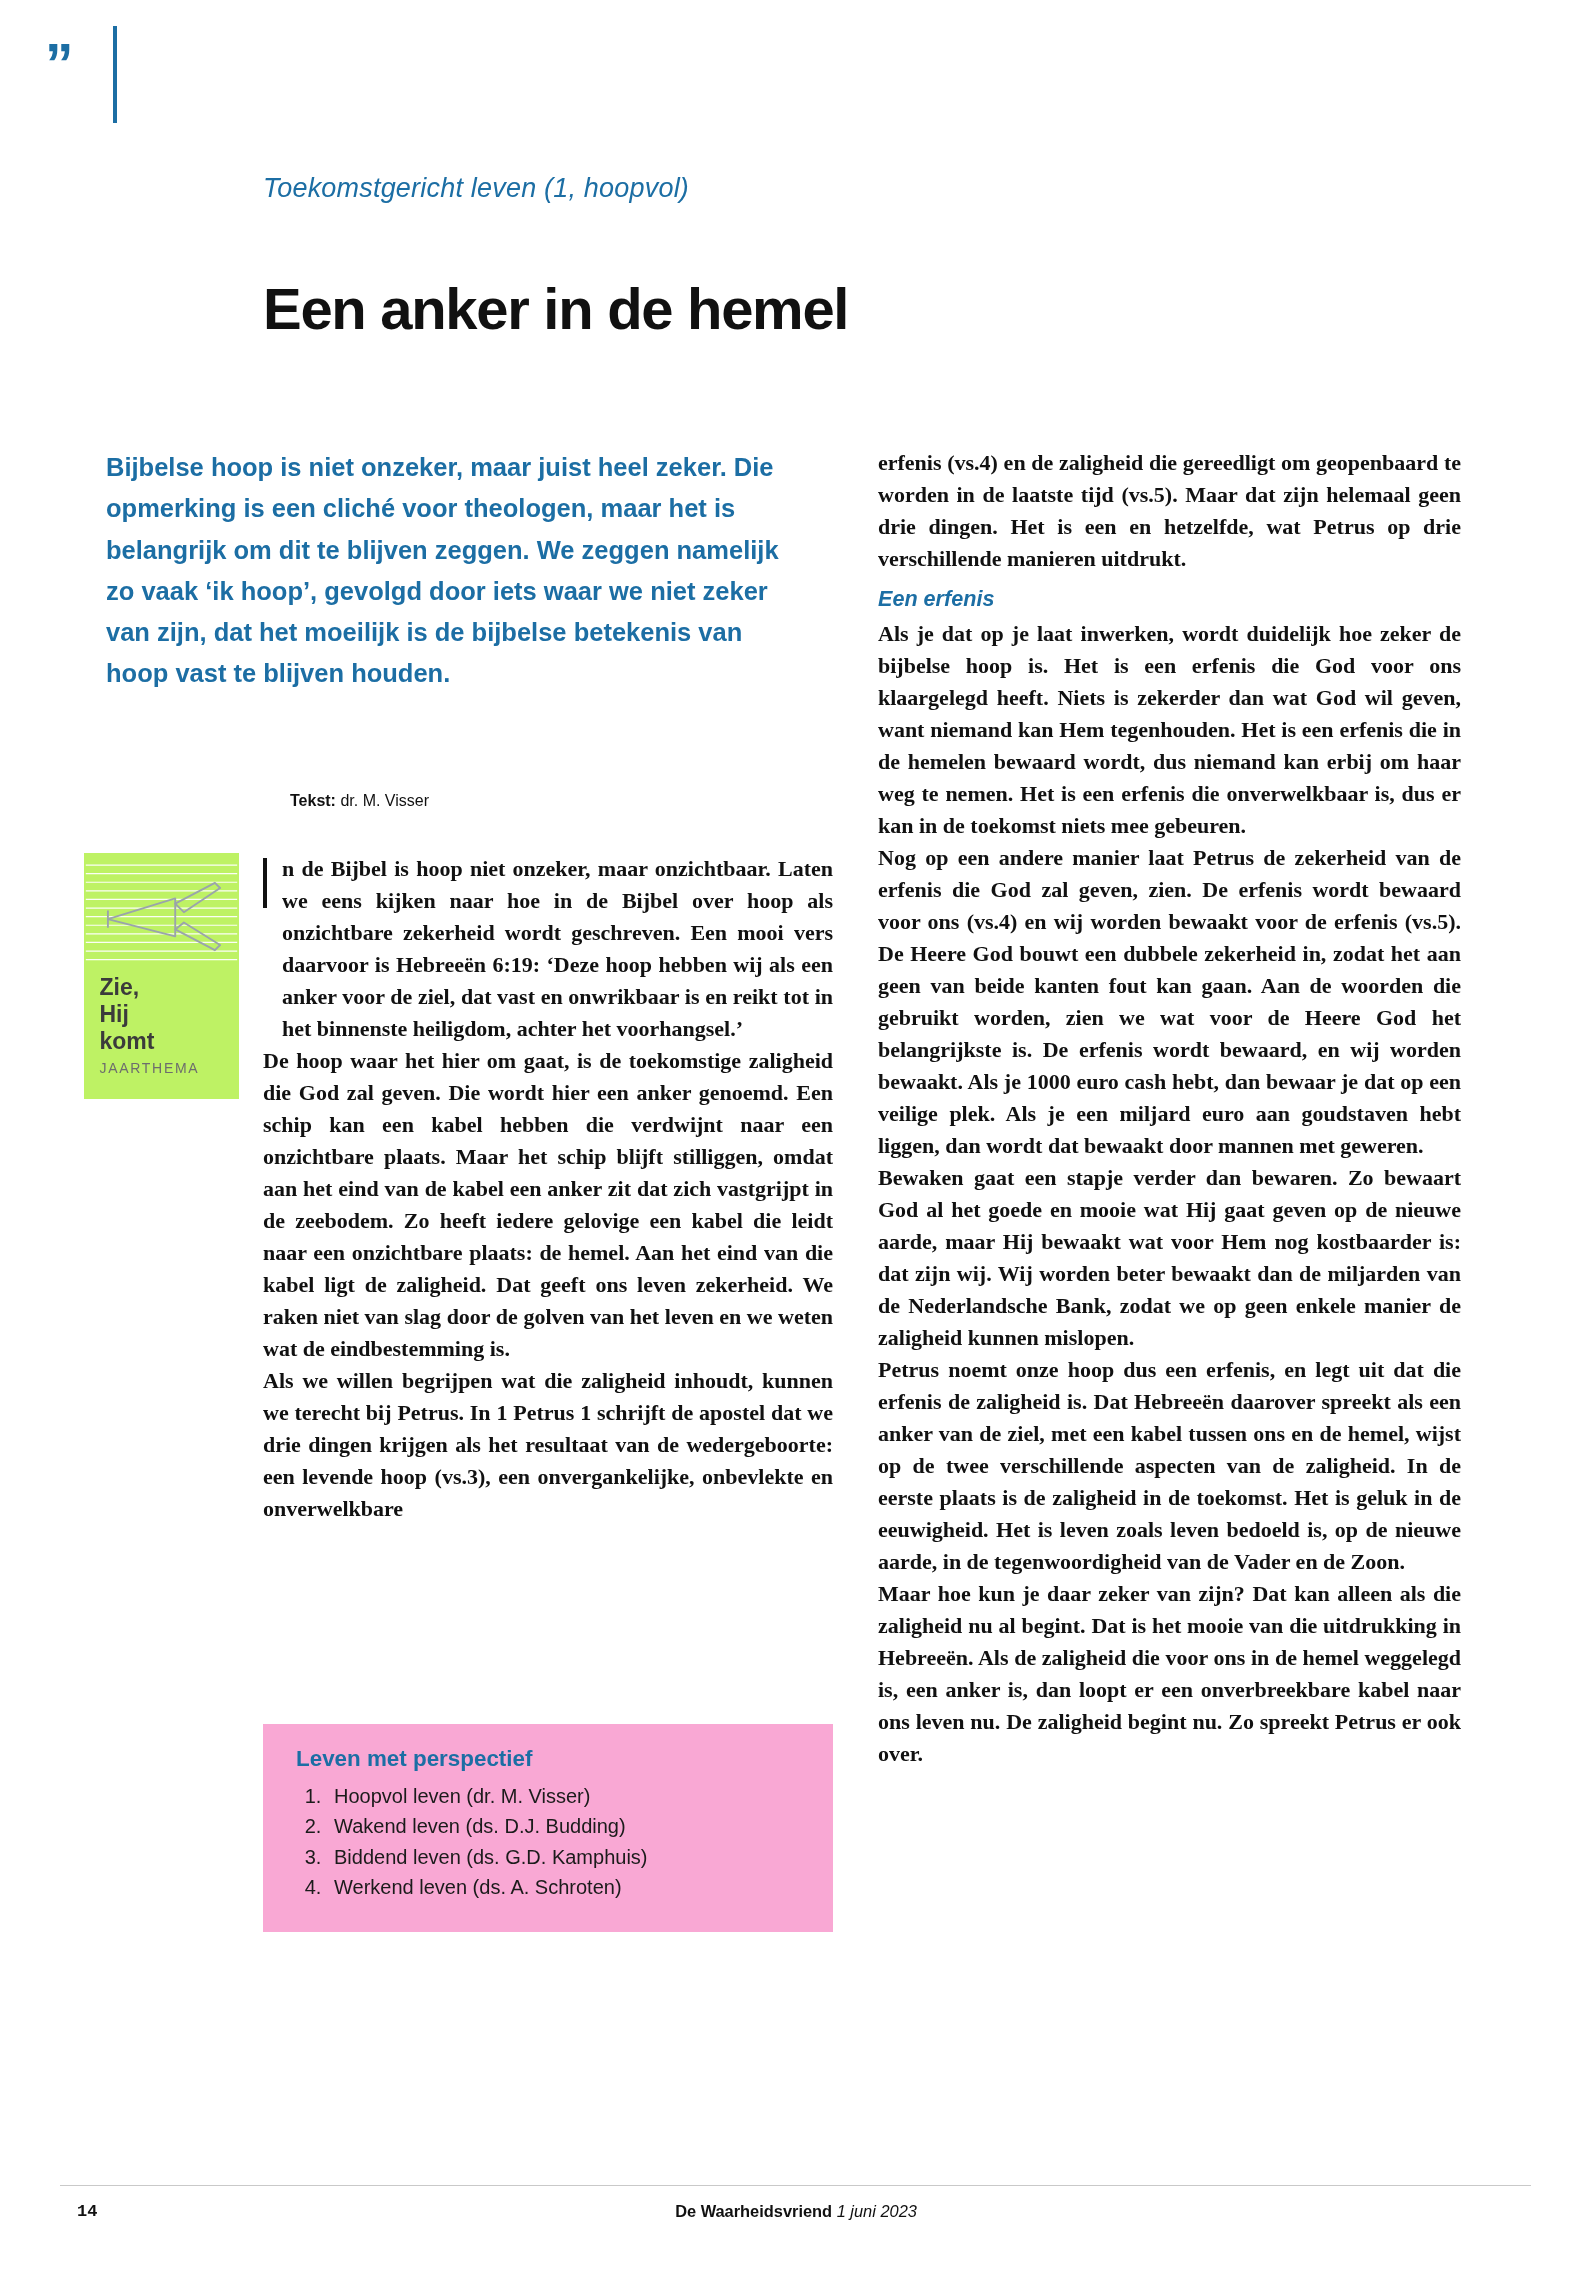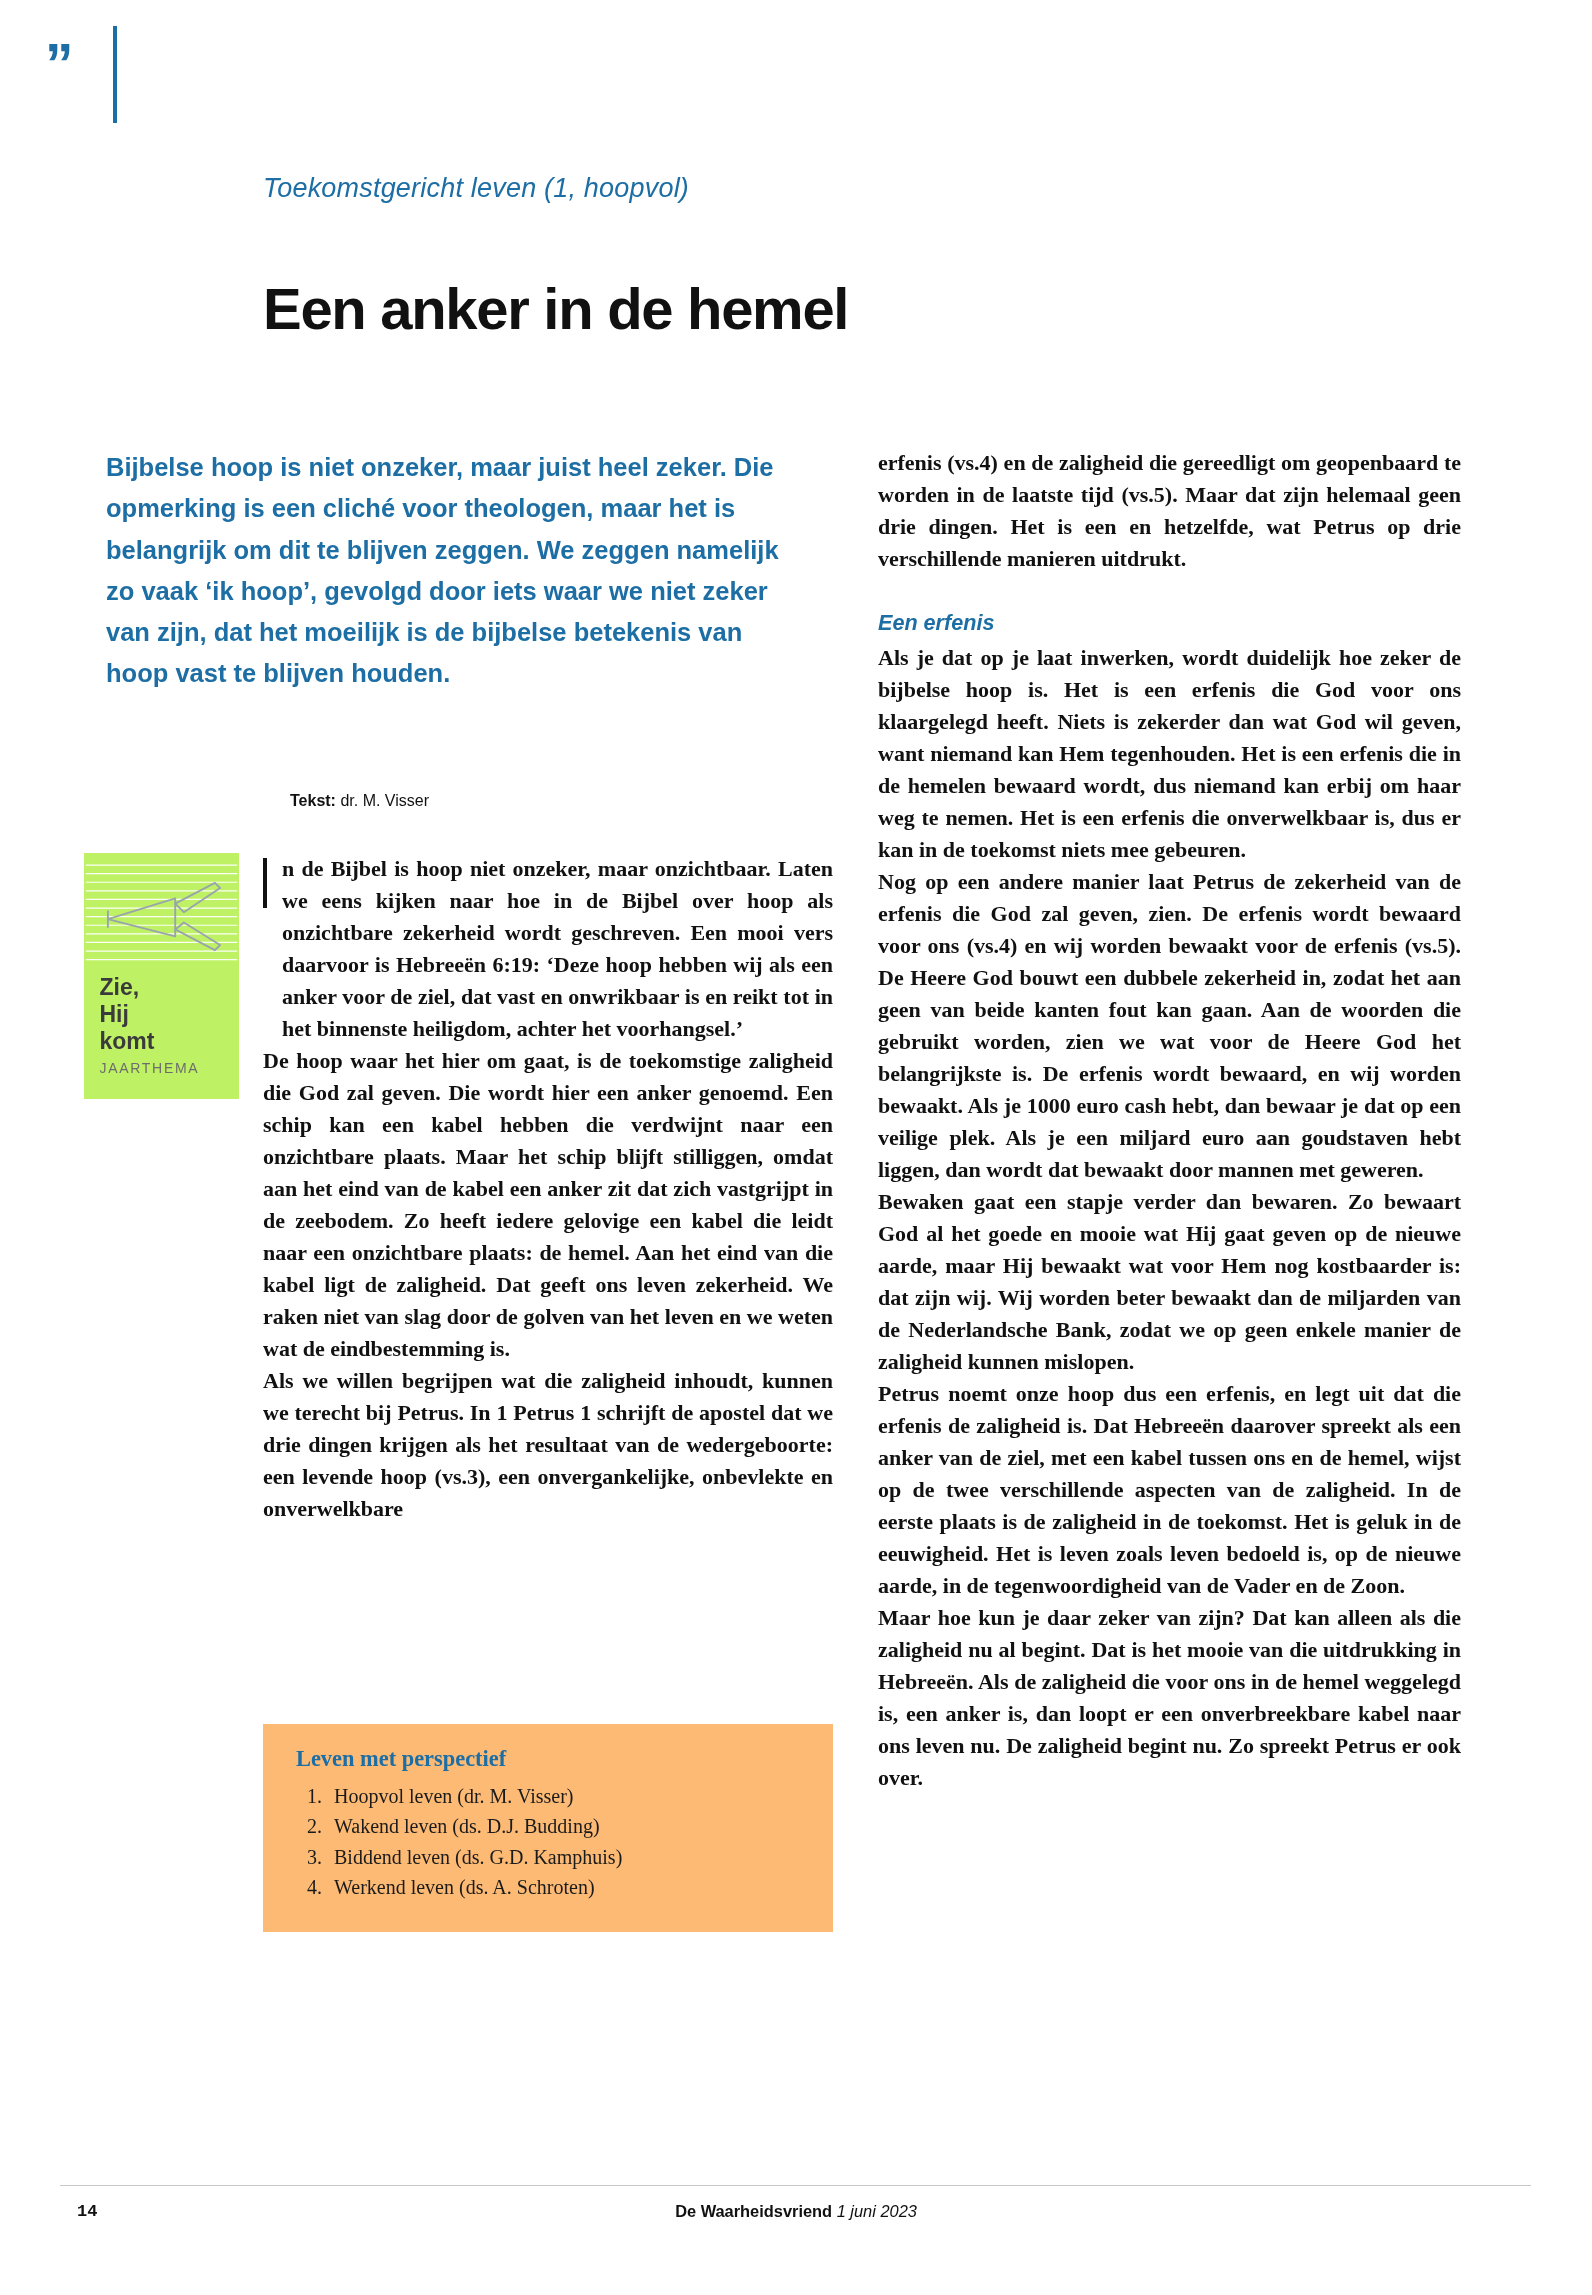--- a/index.html
+++ b/index.html
@@ -167,35 +167,35 @@
     height: 50px;
     background: #111111;
   }
 
   .subhead {
     font-family: "Liberation Sans", sans-serif;
     font-style: italic;
     font-weight: bold;
     font-size: 21.6px;
     color: #1c6ea4;
-    margin-top: 32px;
+    margin-top: 8px;
     margin-bottom: 3.5px;
     text-align: left;
   }
 
   
   .infobox {
     position: absolute;
     left: 263px;
     top: 1724px;
     width: 570px;
-    background: #fdba74;
+    background: #f9a8d4;
     padding: 22.4px 29px 29px 33px;
     box-sizing: border-box;
-    font-family: Liberation Serif, serif;
+    font-family: Liberation Sans, sans-serif;
   }
   .infobox h3 {
     margin: 0 0 8.6px 0;
     font-size: 22.4px;
     font-weight: bold;
     color: #1c6ea4;
   }
   .infobox p {
     margin: 0;
     font-size: 20px;

